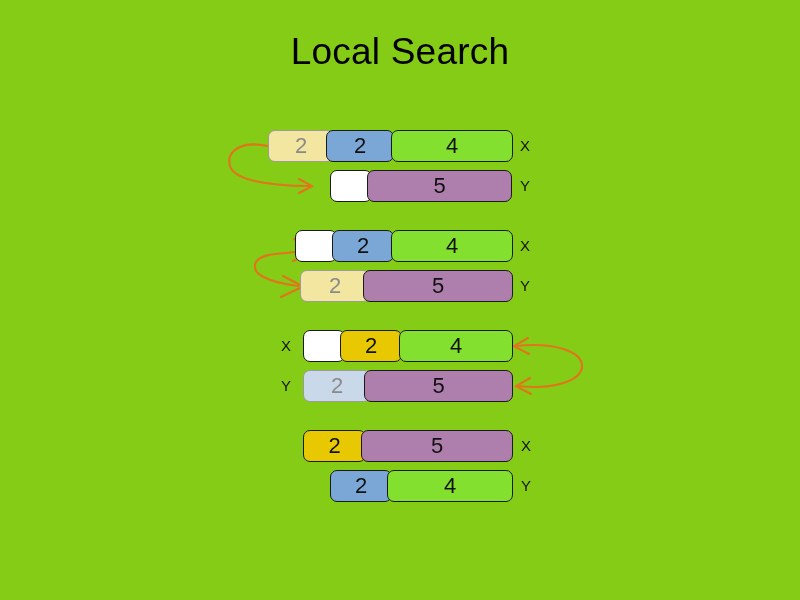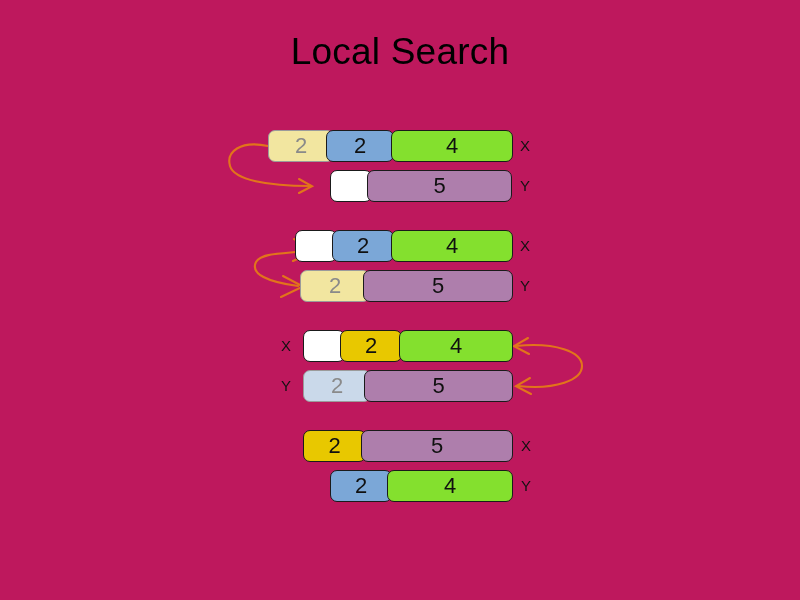--- a/index.html
+++ b/index.html
@@ -10,21 +10,21 @@
   body {
     width: 800px;
     height: 600px;
     font-family: "Liberation Sans", sans-serif;
     overflow: hidden;
   }
   #stage {
     position: relative;
     width: 800px;
     height: 600px;
-    background: #be185d;
+    background: #84cc16;
   }
   #title {
     position: absolute;
     left: 0;
     top: 30px;
     width: 800px;
     text-align: center;
     font-size: 37px;
     font-weight: 400;
     color: #000000;

